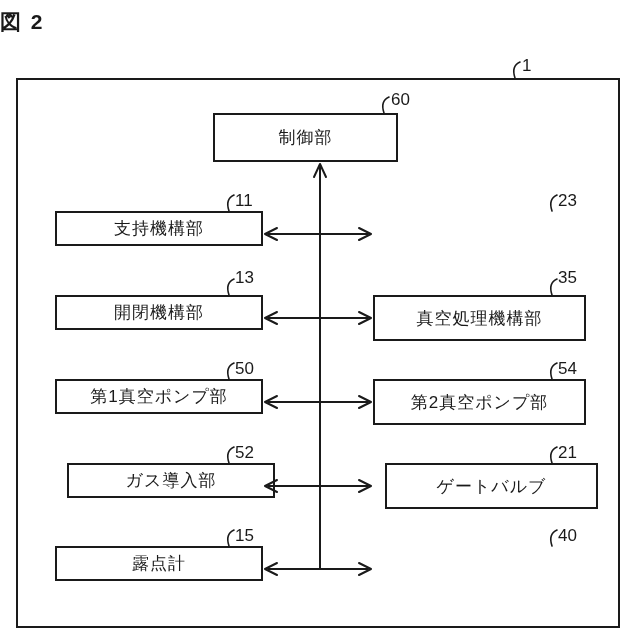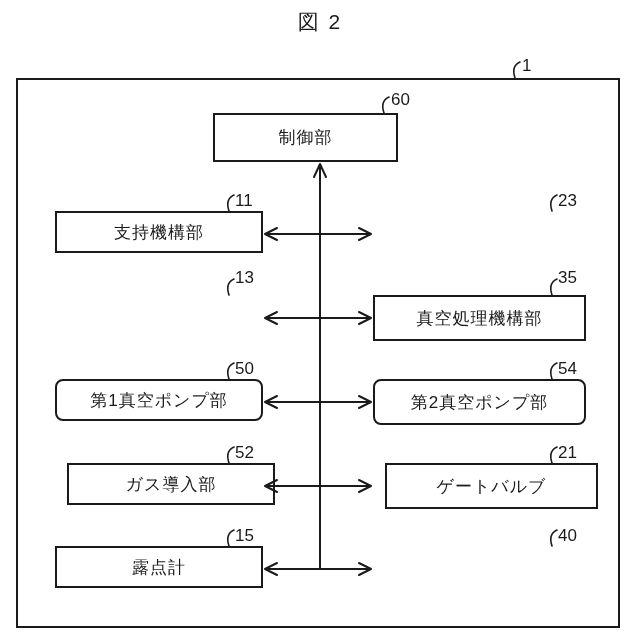--- a/index.html
+++ b/index.html
@@ -14,23 +14,22 @@
     height: 640px;
     background: #ffffff;
     overflow: hidden;
     color: #1a1a1a;
   }
   .fig-title {
     position: absolute;
     top: 8px;
     left: 0;
     width: 100%;
-    text-align: center;
     font-size: 21px;
-    font-weight: normal;
+    font-weight: bold;
     letter-spacing: 2px;
   }
   .outer-frame {
     position: absolute;
     left: 16px;
     top: 78px;
     width: 604px;
     height: 550px;
     border: 2px solid #1a1a1a;
     box-sizing: border-box;
@@ -42,25 +41,25 @@
     box-sizing: border-box;
     background: #ffffff;
     display: flex;
     align-items: center;
     justify-content: center;
     font-size: 17px;
     letter-spacing: 1px;
     white-space: nowrap;
   }
   .box-control { left: 213px; top: 113px; width: 185px; height: 49px; }
-  .box-left  { left: 55px;  width: 208px; height: 42px; }
+  .box-left  { left: 55px;  width: 208px; height: 35px; }
   .box-right { left: 373px; width: 213px; height: 46px; }
   .r0 { top: 211px; }
   .r1 { top: 295px; }
-  .r2 { top: 379px; border-radius: 8px; }
+  .r2 { top: 379px; }
   .r3 { top: 463px; margin-left: 12px; }
   .r4 { top: 546px; }
   .ref {
     position: absolute;
     font-size: 17px;
     line-height: 1;
     white-space: nowrap;
   }
   .ref-lx { left: 235px; }
   .ref-rx { left: 558px; }
@@ -101,20 +100,23 @@
   <div class="ref ref-rx ry2">54</div>
   <div class="ref ref-rx ry3">21</div>
   <div class="ref ref-rx ry4">40</div>
 
   <div class="box box-control">
     <span>制御部</span>
   </div>
 
   <div class="box box-left r0">
     <span>支持機構部</span>
+  </div>
+  <div class="box box-left r1">
+    <span>開閉機構部</span>
   </div>
   <div class="box box-left r2">
     <span>第1真空ポンプ部</span>
   </div>
   <div class="box box-left r3">
     <span>ガス導入部</span>
   </div>
   <div class="box box-left r4">
     <span>露点計</span>
   </div>

